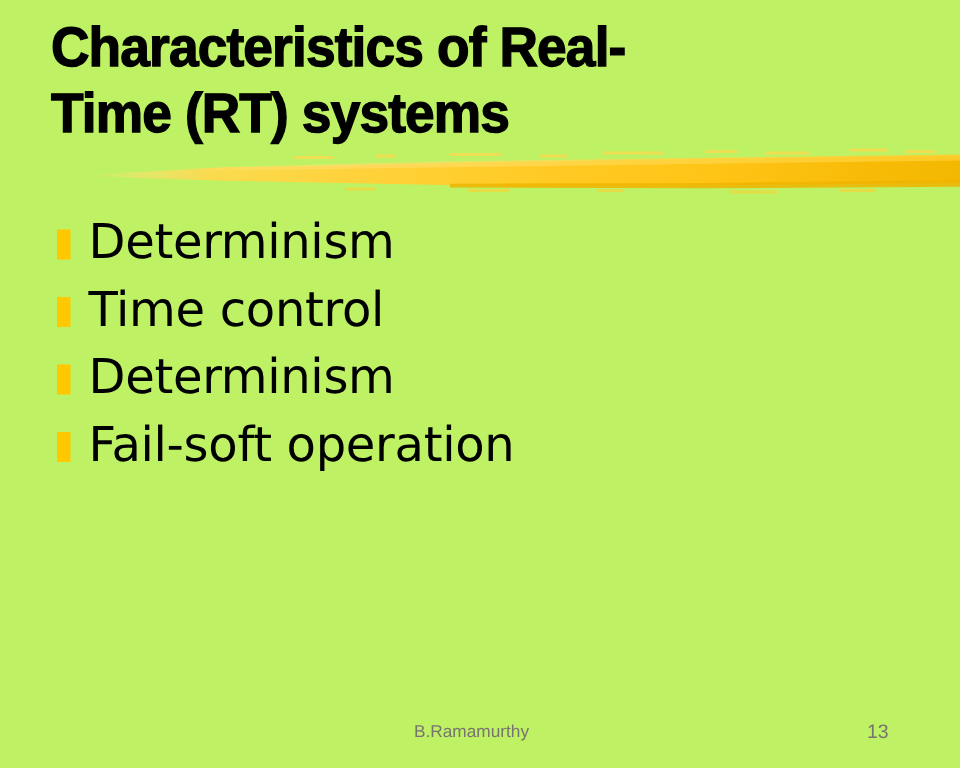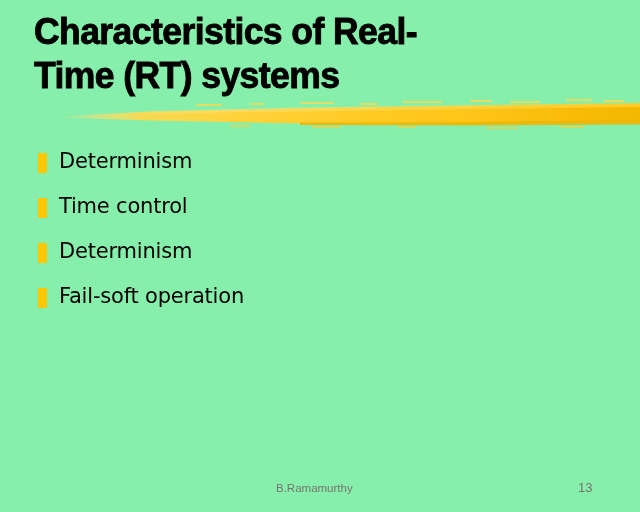--- a/index.html
+++ b/index.html
@@ -13,21 +13,21 @@
     position: relative;
     overflow: hidden;
     font-family: "Liberation Sans", "DejaVu Sans", sans-serif;
   }
 
   #slide {
     position: absolute;
     left: 0; top: 0;
     width: 640px;
     height: 512px;
-    background: #86efac;
+    background: #bef264;
   }
 
   
   #title-block {
     position: absolute;
     left: 34px;
     top: 10px;
     width: 580px;
   }
   .title-line {
@@ -70,21 +70,21 @@
     flex: 0 0 auto;
     width: 9px;
     height: 20px;
     background: #ffc800;
     margin-top: 8px;
     margin-right: 12px;
   }
   .bullet-text {
     flex: 0 0 auto;
     font-family: "DejaVu Sans", "Liberation Sans", sans-serif;
-    font-size: 21px;
+    font-size: 32px;
     line-height: 32px;
     color: #000000;
     letter-spacing: -0.2px;
     white-space: nowrap;
   }
 
   
   #footer {
     position: absolute;
     left: 0;

